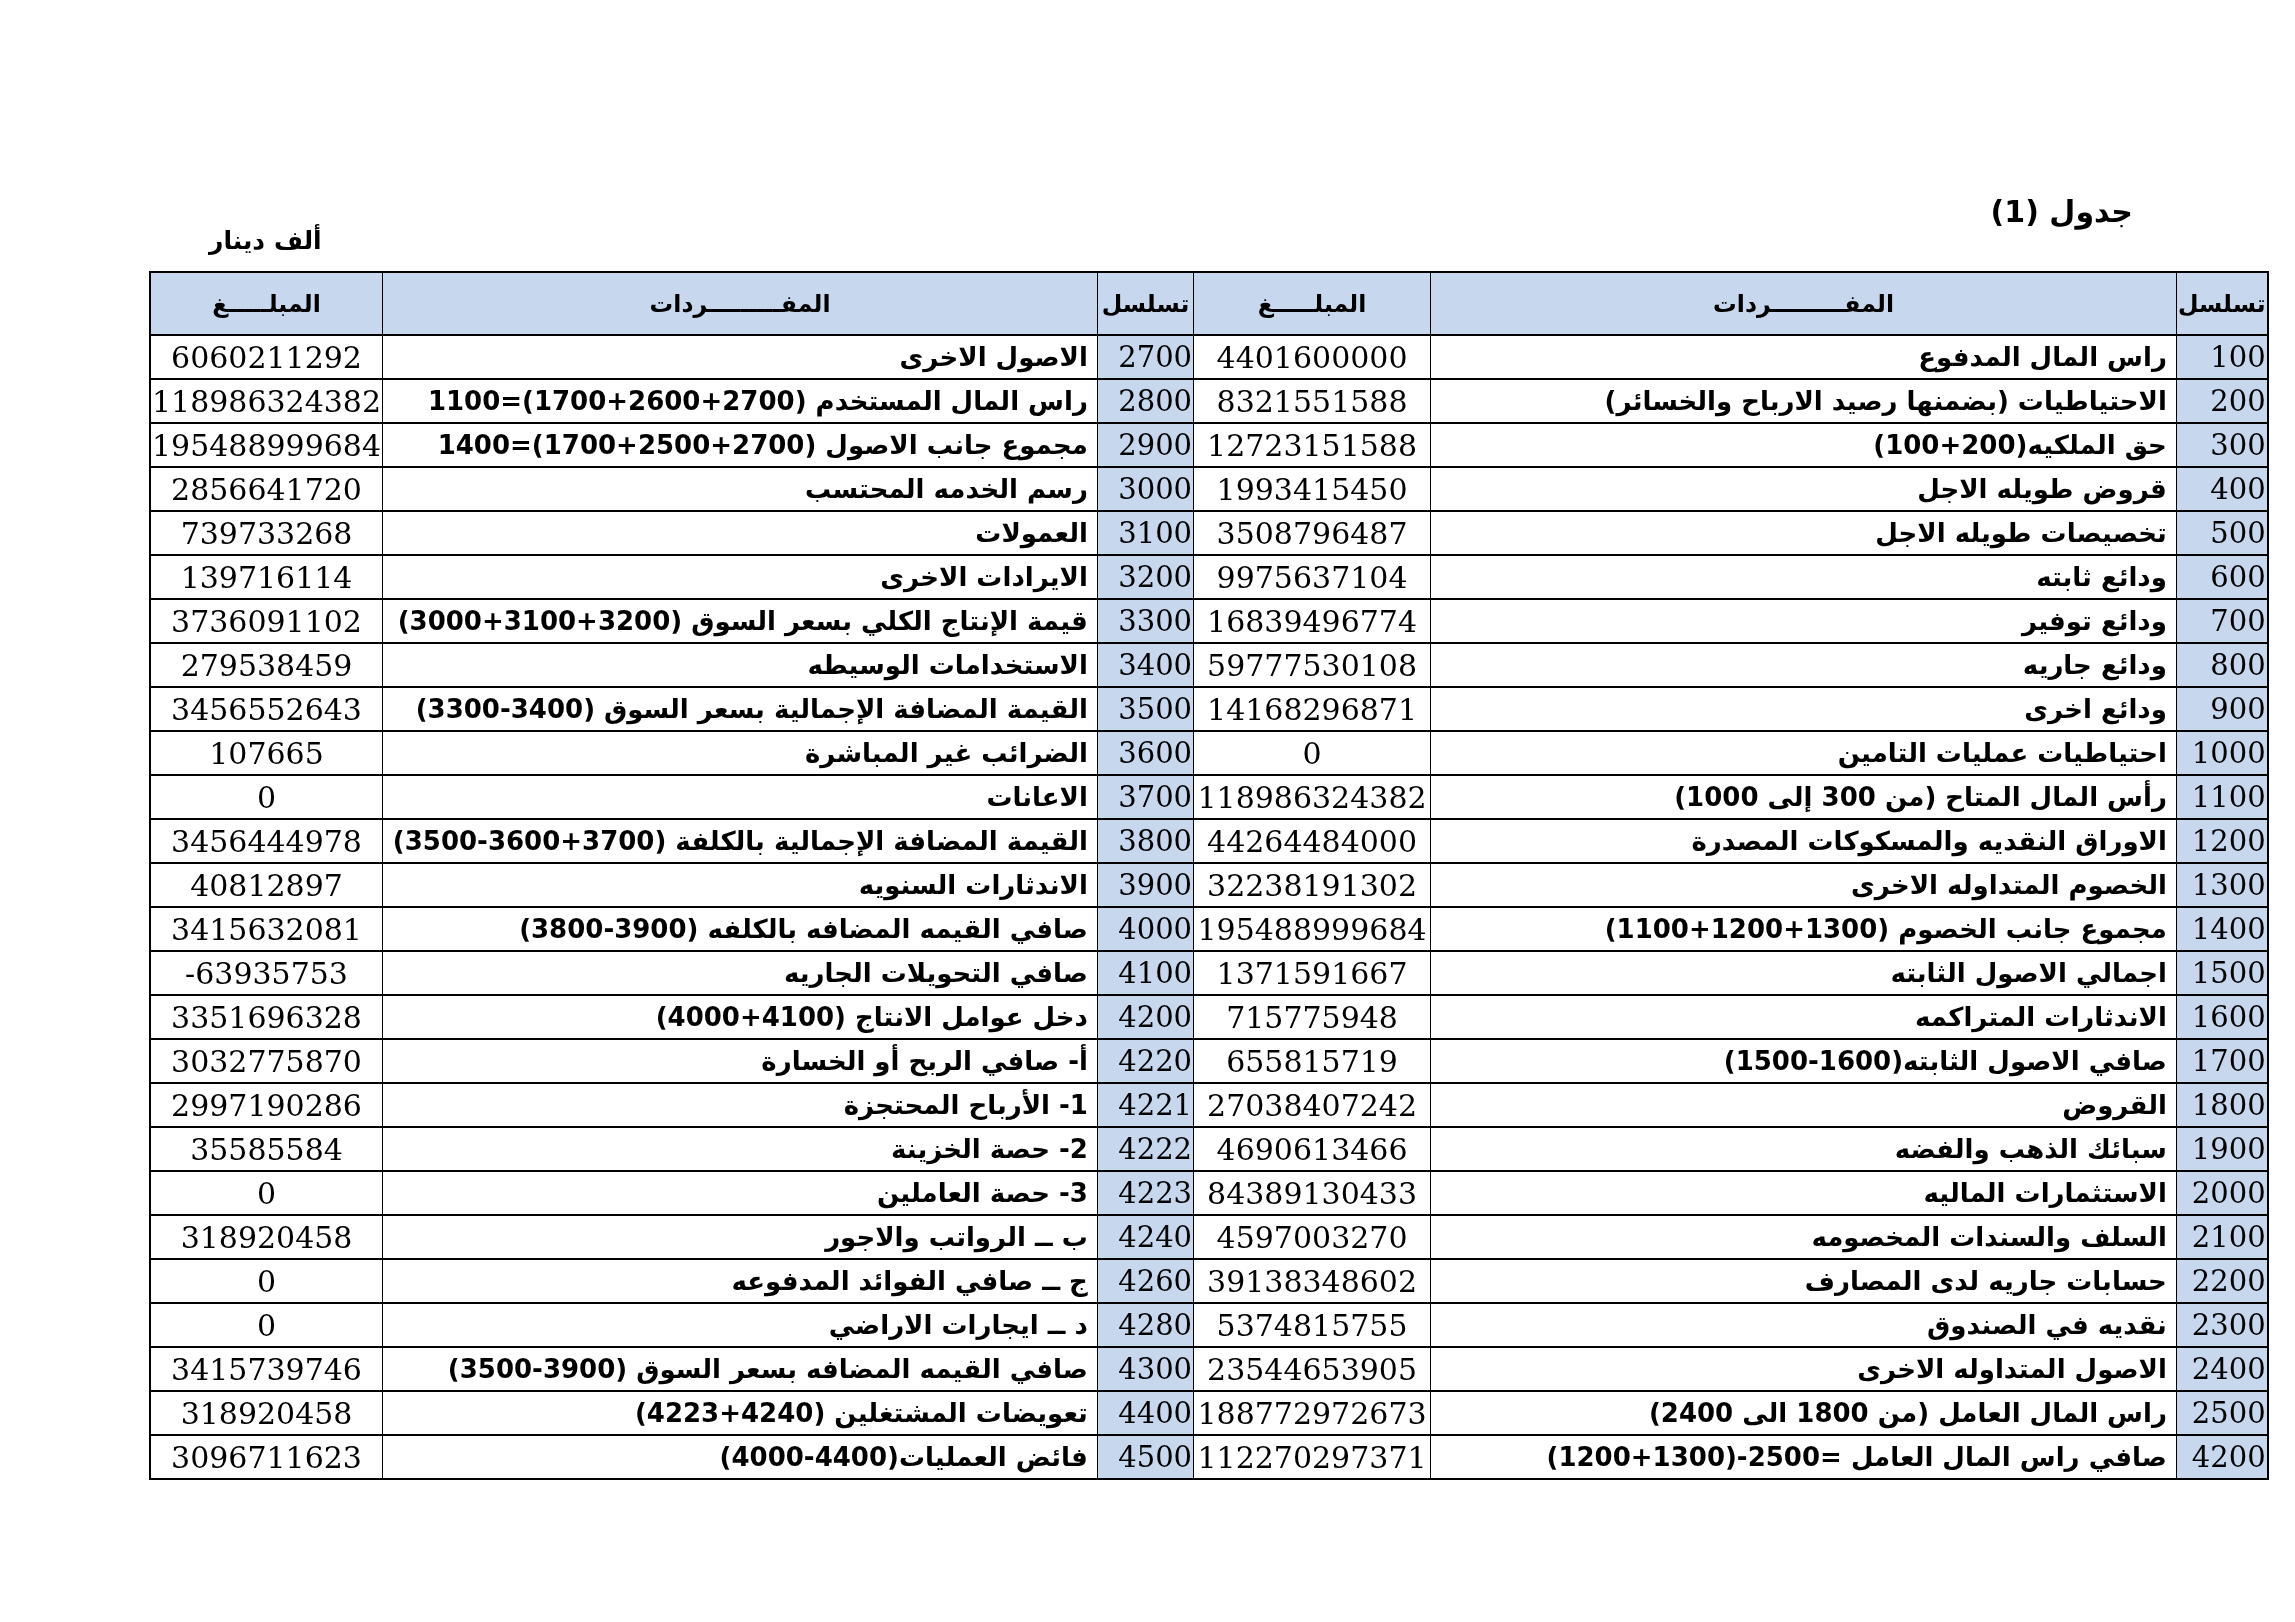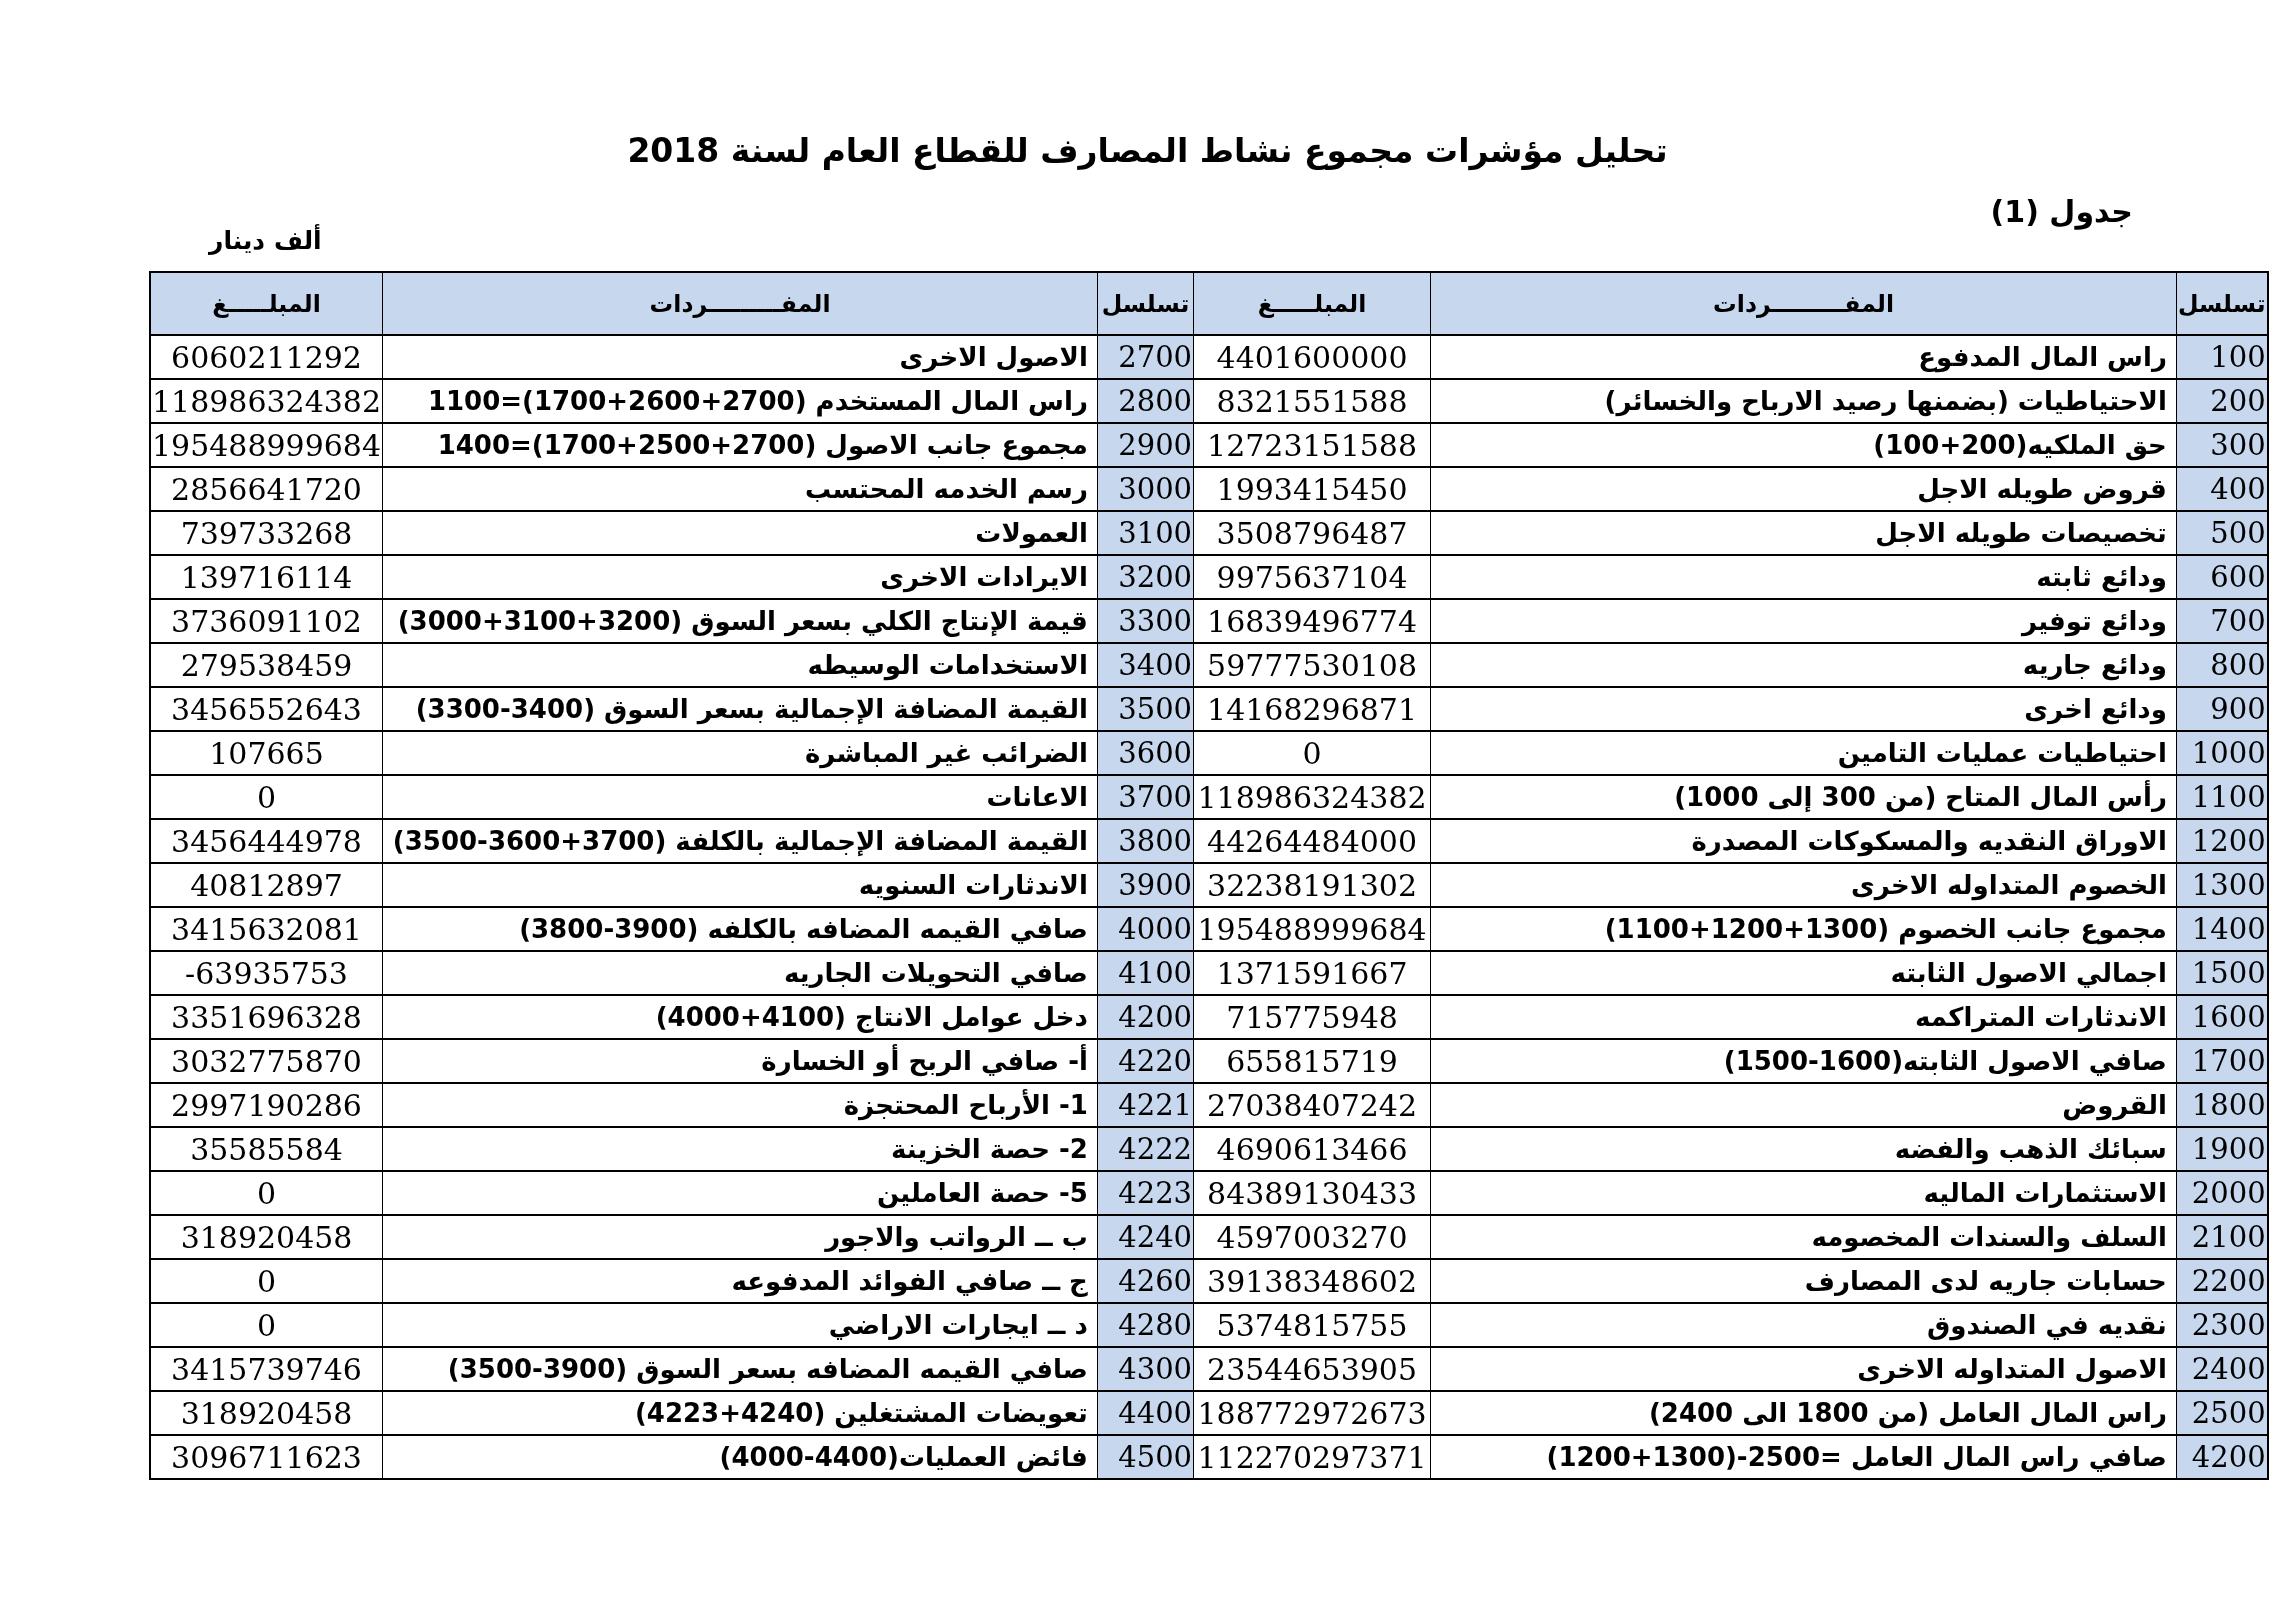--- a/index.html
+++ b/index.html
@@ -24,21 +24,20 @@
   td.item{text-align:right;padding:0 9.2px 0 5.2px;font-size:26px;font-weight:bold;
           font-family:"DejaVu Sans",sans-serif;white-space:nowrap;}
   td.amount{direction:ltr;text-align:center;font-size:30px;
             font-family:"DejaVu Serif",serif;white-space:nowrap;}
 </style>
 </head>
 <body>
 
 <div class="page">
 
-  <div class="title">تحليل مؤشرات مجموع نشاط المصارف للقطاع العام لسنة 2018</div>
   <div class="jadwal">جدول (1)</div>
   <div class="unit">ألف دينار</div>
 
   <table class="main">
     <colgroup>
       <col class="c-serial-r">
         <col class="c-item-r">
         <col class="c-amount-r">
       <col class="c-serial-l">
         <col class="c-item-l">
@@ -205,21 +204,21 @@
           <td class="amount">4690613466</td>
           <td class="serial">4222</td>
           <td class="item">2- حصة الخزينة</td>
           <td class="amount">35585584</td>
         </tr>
         <tr>
           <td class="serial">2000</td>
           <td class="item">الاستثمارات الماليه</td>
           <td class="amount">84389130433</td>
           <td class="serial">4223</td>
-          <td class="item">5- حصة العاملين</td>
+          <td class="item">3- حصة العاملين</td>
           <td class="amount">0</td>
         </tr>
         <tr>
           <td class="serial">2100</td>
           <td class="item">السلف والسندات المخصومه</td>
           <td class="amount">4597003270</td>
           <td class="serial">4240</td>
           <td class="item">ب ــ الرواتب والاجور</td>
           <td class="amount">318920458</td>
         </tr>

